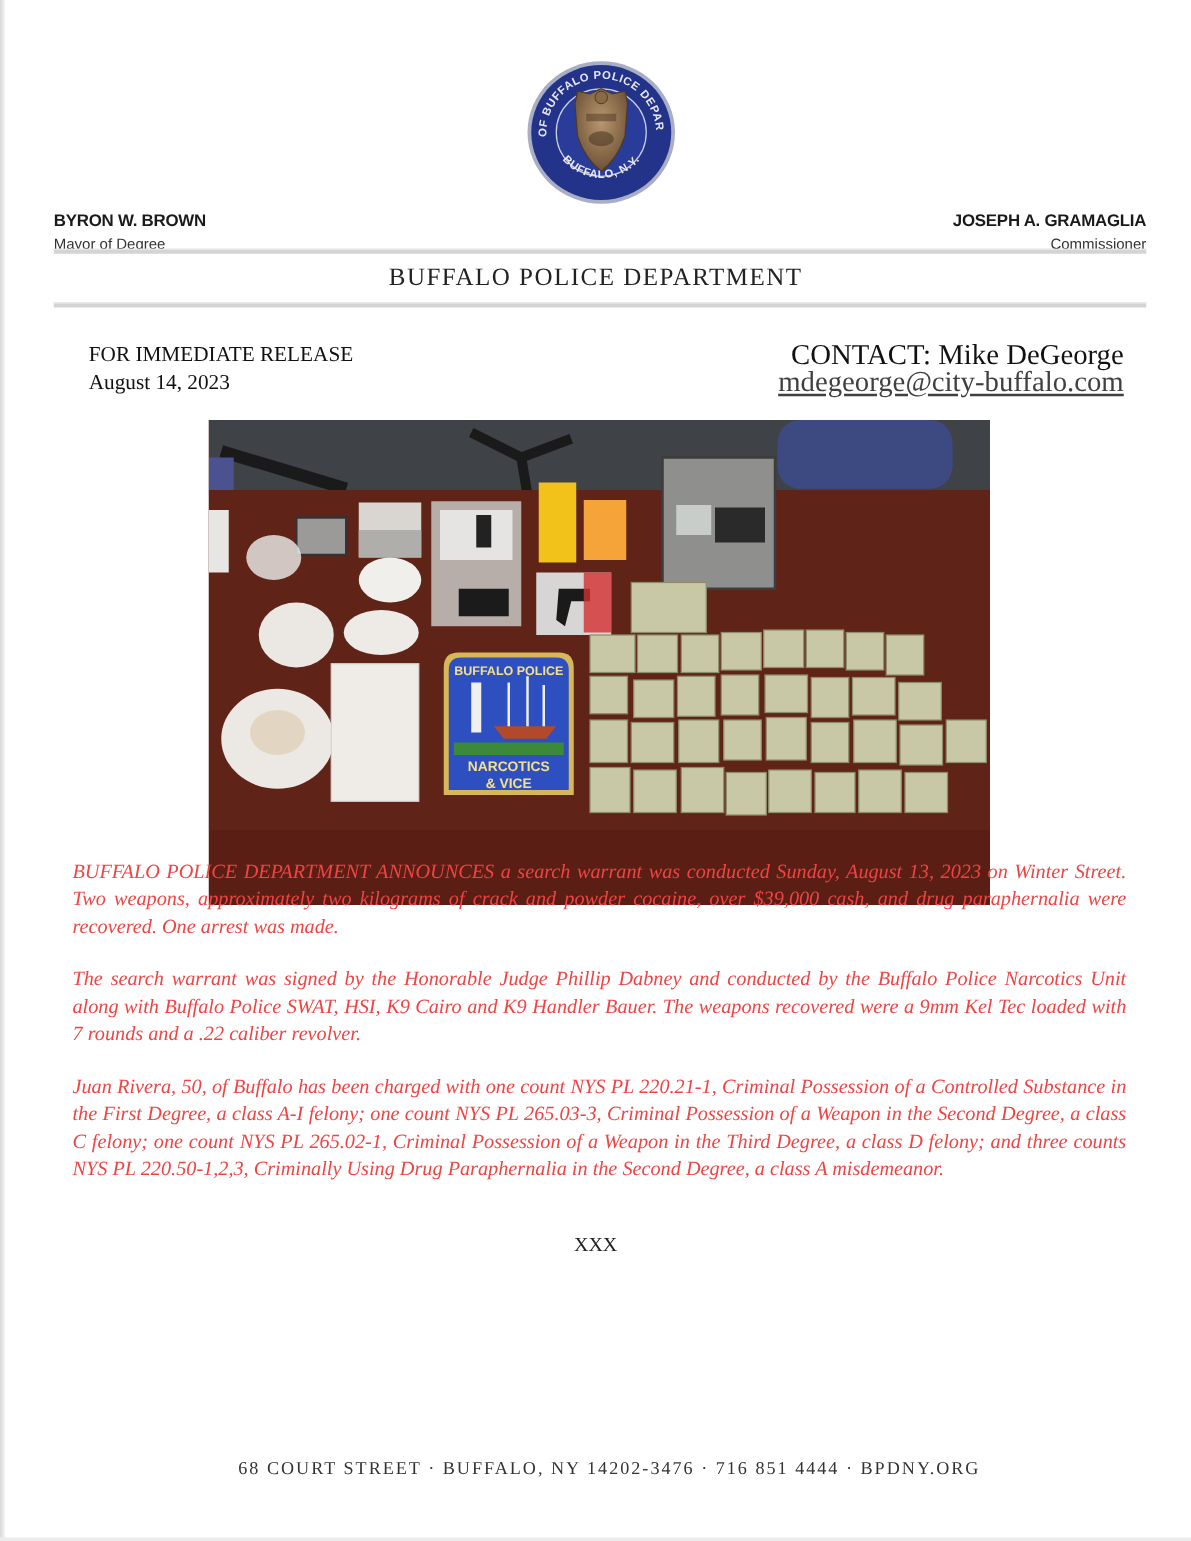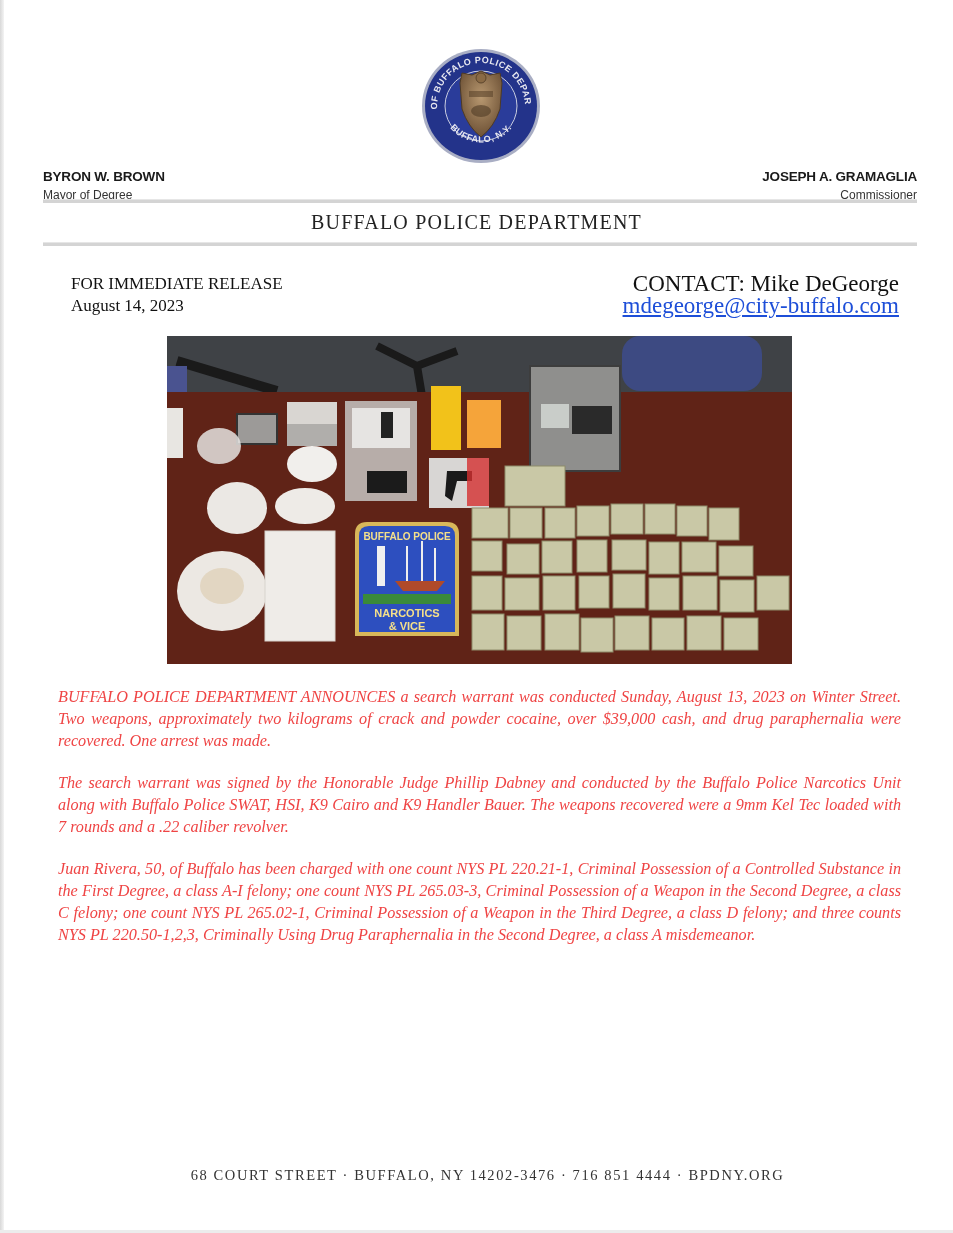--- a/index.html
+++ b/index.html
@@ -17,23 +17,23 @@
     .official-name { font-size: 13.5px; font-weight: bold; color: #1a1a1a; letter-spacing: -0.2px; margin-top: 24px; }
     .official-title { font-size: 12px; color: #333; margin-top: 4px; }
 
     .rule { position: absolute; left: 43px; width: 874px; height: 3px; background: #d4d4d4; border-top: 1px solid #e6e6e6; }
     .rule.top { top: 199px; }
     .rule.bottom { top: 242px; }
     .dept-title { position: absolute; left: 0; width: 953px; top: 211px; text-align: center; font-size: 20px; letter-spacing: 1.2px; color: #222; }
 
     .release-left { position: absolute; left: 58px; top: 273px; font-size: 17px; color: #111; line-height: 22px; margin-left: 13px; }
     .release-right { position: absolute; right: 54px; top: 273px; font-size: 23px; color: #111; line-height: 22px; text-align: right; }
-    .email-link { color: #1d4ed8; text-decoration: underline; margin-left: 38px; }
+    .email-link { color: #404040; text-decoration: underline; margin-left: 38px; }
 
-    .photo { position: absolute; left: 167px; top: 336px; width: 625px; height: 328px; overflow: hidden; background: #5a1e14; }
+    .photo { position: absolute; left: 167px; top: 336px; width: 625px; height: 388px; overflow: hidden; background: #5a1e14; }
 
     .body-text { position: absolute; left: 58px; width: 843px; font-size: 16.2px; line-height: 22px; color: #ef4444; text-align: justify; font-style: italic; }
     .p1 { top: 686px; }
     .p2 { top: 772px; }
     .p3 { top: 858px; }
     .end-mark { position: absolute; left: 0; width: 953px; top: 988px; text-align: center; font-size: 16px; color: #222; }
 
     .footer { position: absolute; left: 0; width: 975px; top: 1167px; text-align: center; font-size: 14.5px; letter-spacing: 1.6px; color: #333; }
   </style>
 </head>
@@ -180,15 +180,16 @@
       <text x="240" y="204" font-family="Liberation Sans, sans-serif" font-size="10" font-weight="bold" fill="#f5e08a" text-anchor="middle">BUFFALO POLICE</text>
       <text x="240" y="281" font-family="Liberation Sans, sans-serif" font-size="11" font-weight="bold" fill="#f5e08a" text-anchor="middle">NARCOTICS</text>
       <text x="240" y="294" font-family="Liberation Sans, sans-serif" font-size="11" font-weight="bold" fill="#f5e08a" text-anchor="middle">&amp; VICE</text>
     </svg>
   </div>
 
   <p class="body-text p1 serif" style="margin:0">BUFFALO POLICE DEPARTMENT ANNOUNCES a search warrant was conducted Sunday, August 13, 2023 on Winter Street. Two weapons, approximately two kilograms of crack and powder cocaine, over $39,000 cash, and drug paraphernalia were recovered. One arrest was made.</p>
   <p class="body-text p2 serif" style="margin:0">The search warrant was signed by the Honorable Judge Phillip Dabney and conducted by the Buffalo Police Narcotics Unit along with Buffalo Police SWAT, HSI, K9 Cairo and K9 Handler Bauer. The weapons recovered were a 9mm Kel Tec loaded with 7 rounds and a .22 caliber revolver.</p>
   <p class="body-text p3 serif" style="margin:0">Juan Rivera, 50, of Buffalo has been charged with one count NYS PL 220.21-1, Criminal Possession of a Controlled Substance in the First Degree, a class A-I felony; one count NYS PL 265.03-3, Criminal Possession of a Weapon in the Second Degree, a class C felony; one count NYS PL 265.02-1, Criminal Possession of a Weapon in the Third Degree, a class D felony; and three counts NYS PL 220.50-1,2,3, Criminally Using Drug Paraphernalia in the Second Degree, a class A misdemeanor.</p>
 
+  <div class="end-mark serif">XXX</div>
 
   <div class="footer serif">68 COURT STREET · BUFFALO, NY 14202-3476 · 716 851 4444 · BPDNY.ORG</div>
 </div>
 
 </body></html>

